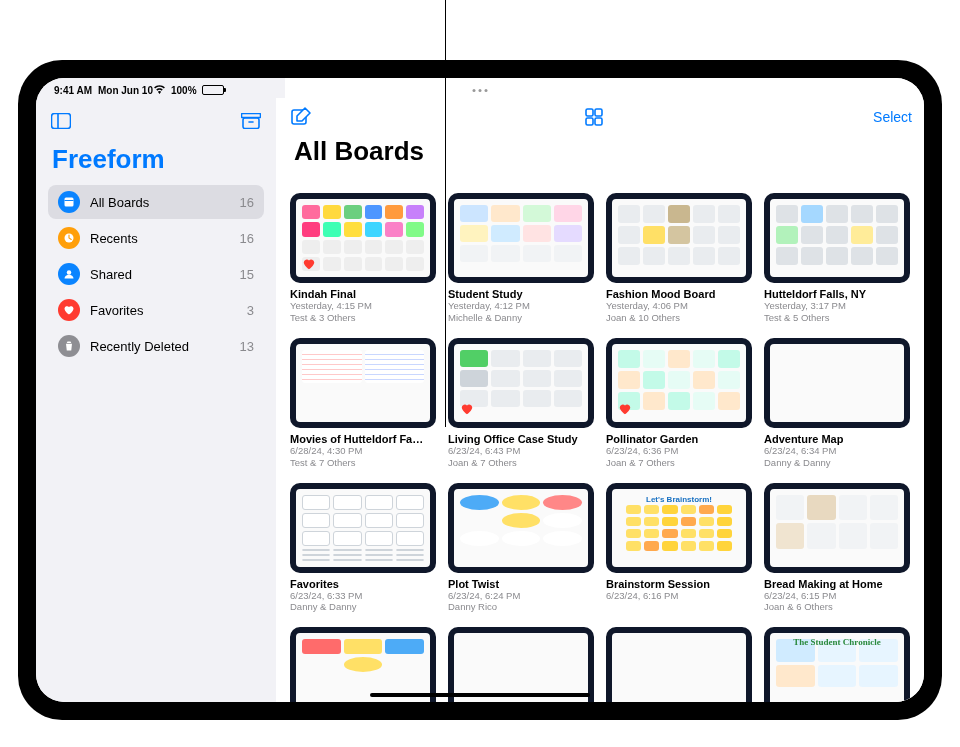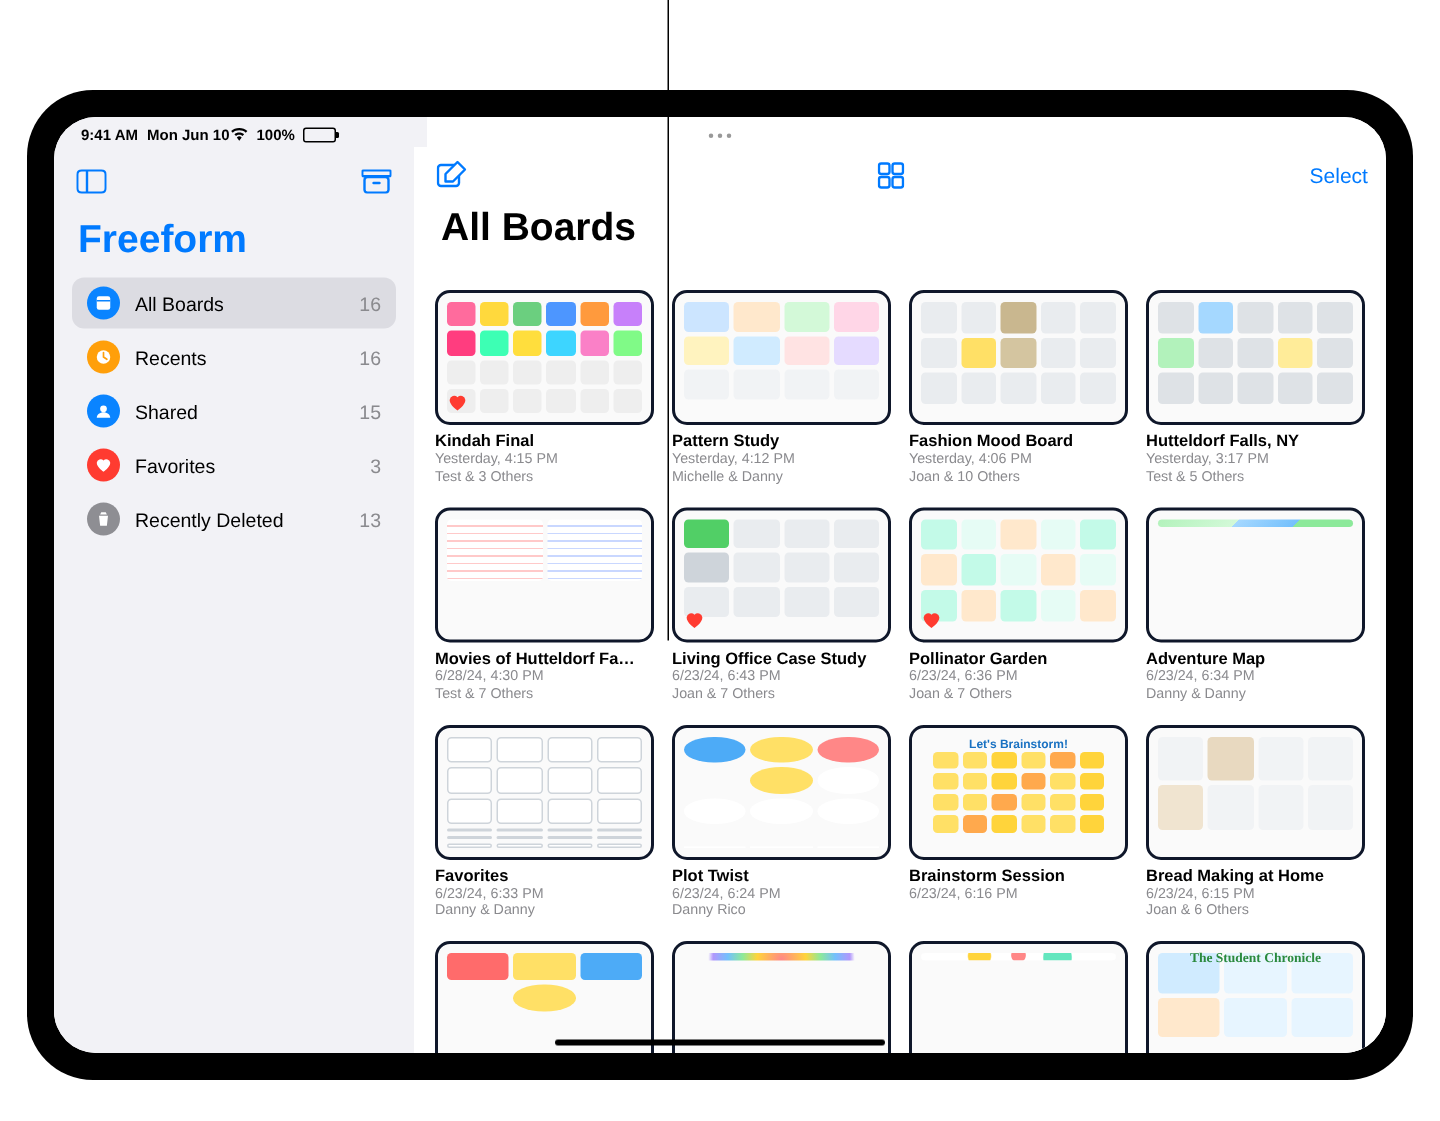--- a/index.html
+++ b/index.html
@@ -158,21 +158,21 @@
     gap: 14px 12px;
   }
   .board {
     display: flex;
     flex-direction: column;
     cursor: pointer;
   }
   .thumb {
     width: 100%;
     height: 90px;
-    border: 2px solid #0f172a;
+    border: 6px solid #0f172a;
     border-radius: 10px;
     background: #fafafa;
     position: relative;
     overflow: hidden;
   }
   .heart {
     position: absolute;
     left: 6px;
     bottom: 6px;
     width: 14px; height: 14px;
@@ -428,21 +428,21 @@
                     <span></span>
                     <span></span>
                     <span></span>
                     <span></span>
                     <span></span>
                     <span></span>
                     <span></span>
                     <span></span>
                   </div>
                 </div>
-                <div class="board-title">Pattern Study</div>
+                <div class="board-title">Student Study</div>
                 <div class="board-meta">Yesterday, 4:12 PM</div>
                 <div class="board-meta">Michelle &amp; Danny</div>
               </div>
               <div class="board">
                 <div class="thumb">
                   <div class="art a3">
                     <span></span>
                     <span></span>
                     <span></span>
                     <span></span>

